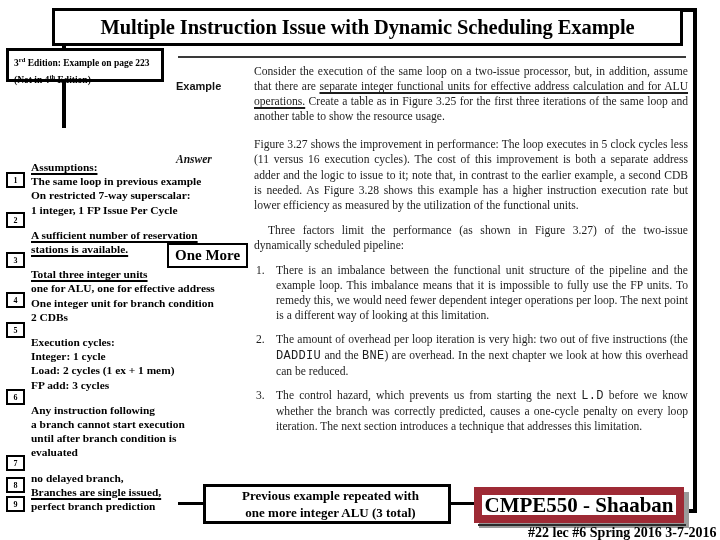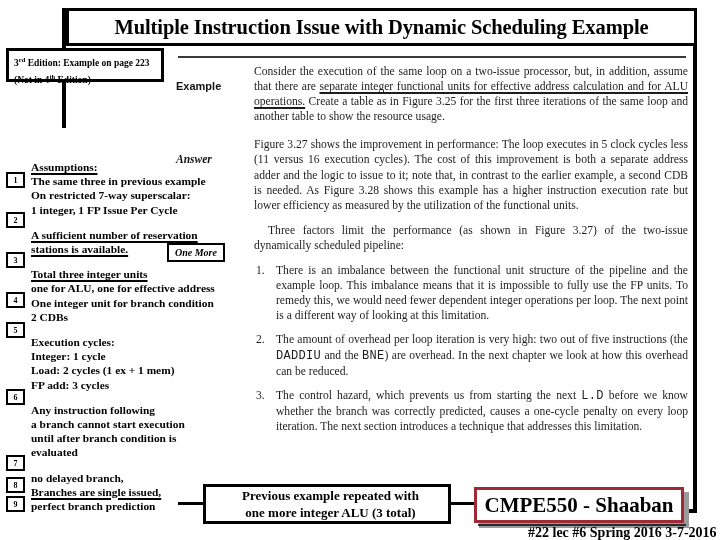--- a/index.html
+++ b/index.html
@@ -40,21 +40,21 @@
   .frame-left-vert {
     position: absolute;
     left: 62px; top: 8px;
     width: 4px; height: 120px;
     background: #000;
   }
 
   
   #title-box {
     position: absolute;
-    left: 66px; top: 8px;
+    left: 52px; top: 8px;
     width: 631px; height: 38px;
     border: 3px solid #000;
     box-sizing: border-box;
     background: #fff;
     display: flex;
     align-items: center;
     justify-content: center;
   }
   #title-text {
     font-family: "Liberation Serif", serif;
@@ -188,26 +188,25 @@
   .note-gap { height: 11px; }
 
   
   #one-more-badge {
     position: absolute;
     left: 167px; top: 243px;
     border: 2px solid #000;
     background: #fff;
     padding: 2px 6px 2px 6px;
     font-family: "Liberation Serif", serif;
-    font-size: 10px;
+    font-size: 15px;
     font-weight: bold;
     color: #000;
     white-space: nowrap;
     z-index: 7;
-    font-style: italic;
   }
 
   
   .marker {
     position: absolute;
     left: 6px;
     width: 19px; height: 16px;
     border: 2px solid #000;
     background: #fff;
     box-sizing: border-box;
@@ -265,21 +264,21 @@
     left: 479px; top: 492px;
     width: 210px; height: 36px;
     background: #9a9a9a;
     z-index: 8;
   }
   #logo-box {
     position: absolute;
     left: 474px; top: 487px;
     width: 210px; height: 36px;
     background: #ffffff;
-    border: 3px solid #14b8a6;
+    border: 8px solid #14b8a6;
     box-sizing: border-box;
     display: flex;
     align-items: center;
     justify-content: center;
     z-index: 9;
   }
   #logo-text {
     font-family: "Liberation Serif", serif;
     font-size: 21px;
     font-weight: bold;
@@ -347,21 +346,21 @@
         <span class="num">2.</span><span>The amount of overhead per loop iteration is very high: two out of five instructions (the </span><span class="mono">DADDIU</span><span> and the </span><span class="mono">BNE</span><span>) are overhead. In the next chapter we look at how this overhead can be reduced.</span>
       </li>
       <li>
         <span class="num">3.</span><span>The control hazard, which prevents us from starting the next </span><span class="mono">L.D</span><span> before we know whether the branch was correctly predicted, causes a one-cycle penalty on every loop iteration. The next section introduces a technique that addresses this limitation.</span>
       </li>
     </ul>
   </div>
 
   <div id="notes">
     <div class="note u">Assumptions:</div>
-    <div class="note">The same three in previous example</div>
+    <div class="note">The same loop in previous example</div>
     <div class="note">On  restricted 7-way superscalar:</div>
     <div class="note">1 integer, 1 FP Issue Per Cycle</div>
     <div class="note-gap"></div>
     <div class="note u">A sufficient number of reservation</div>
     <div class="note u">stations is available.</div>
     <div class="note-gap"></div>
     <div class="note u">Total three integer units</div>
     <div class="note">one for ALU, one for effective address</div>
     <div class="note">One integer unit for branch condition</div>
     <div class="note">2 CDBs</div>

